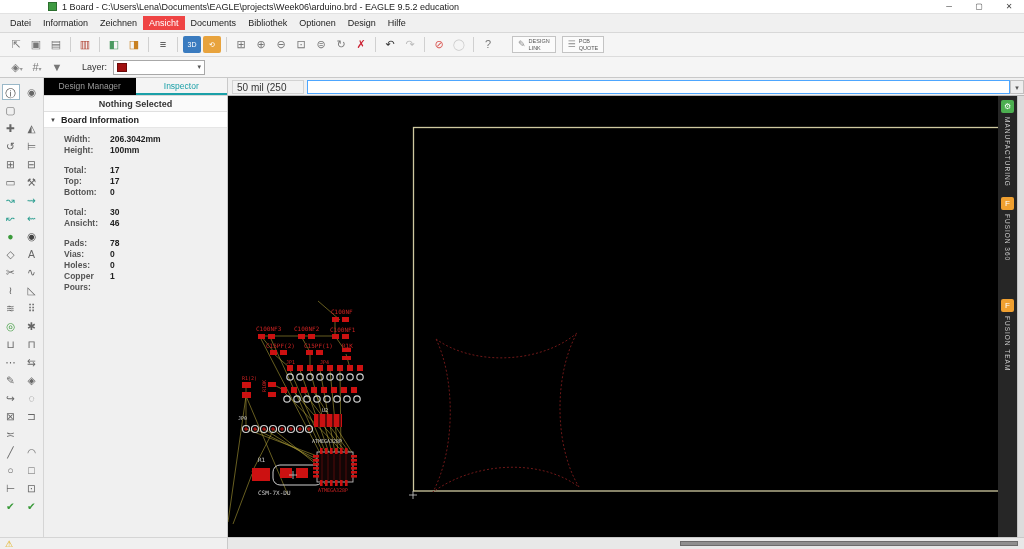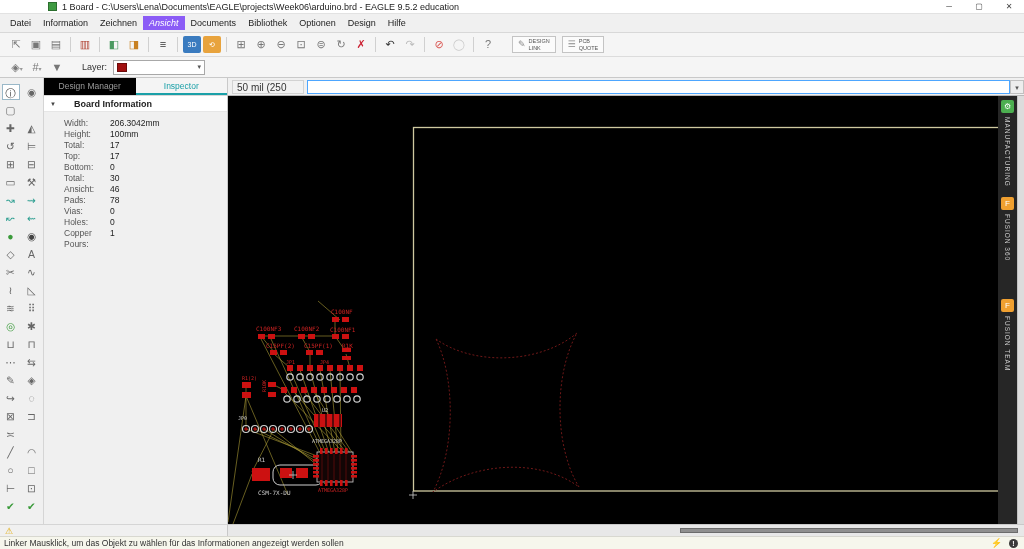--- a/index.html
+++ b/index.html
@@ -12,21 +12,21 @@
     font-size:9px; color:#222; border-bottom:1px solid #e2e2e2;padding-left:44px; }
   .app-icon { width:9px; height:9px; background:#3f9b42; border:1px solid #2c6e2f; margin:0 5px 0 4px; }
   .win-title { flex:1; white-space:nowrap; overflow:hidden; }
   .win-controls { display:flex; height:100%; }
   .win-btn { width:30px; text-align:center; font-size:8px; color:#444; line-height:13px; cursor:default; }
 
   
   .menubar { height:19px; background:#f0f0f0; display:flex; align-items:center;
     font-size:9px; color:#222; border-bottom:1px solid #d8d8d8; padding-left:4px; }
   .menu-item { padding:2px 6px; cursor:default; }
-  .menu-item.active { background:#8b5cf6; color:#fff;font-style:italic; }
+  .menu-item.active { background:#ef4444; color:#fff; }
 
   
   .toolbar1 { height:24px; background:#f5f5f5; border-bottom:1px solid #dcdcdc;
     display:flex; align-items:center; padding-left:6px; }
   .tb-icons { display:flex; align-items:center; }
   .tbtn { width:18px; height:17px; text-align:center; line-height:17px; font-size:11px;
     color:#777; margin:0 1px; cursor:default; }
   .tbtn.sep { width:1px; height:15px; background:#d0d0d0; margin:0 4px; }
   .tb-right { margin-left:14px; display:flex; gap:6px; }
   .tb-btn2 { display:flex; align-items:center; gap:3px; border:1px solid #c4c4c4; background:#fbfbfb;
@@ -55,25 +55,25 @@
   .ltool.sel { background:#fff; border:1px solid #9ab8c8; color:#333; }
 
   .leftpanel { width:184px; background:#f0f0f0; border-right:1px solid #c9c9c9;
     display:flex; flex-direction:column; font-size:8.5px; }
   .ptabs { height:18px; display:flex; background:#000000; border-bottom:1px solid #d8d8d8; }
   .ptab { flex:1; text-align:center; line-height:17px; font-size:8.5px; color:#9a9a9a; cursor:default; }
   .ptab.active { color:#1ba0a8; border-bottom:2px solid #1ba0a8; background:#f4f4f4; }
   .sel-header { height:16px; background:#fafafa; border-bottom:1px solid #e0e0e0;
     text-align:center; font-weight:bold; font-size:9px; color:#333; line-height:16px; }
   .sec-header { height:16px; background:#fff; border-bottom:1px solid #e6e6e6; display:flex;
-    align-items:center; font-weight:bold; font-size:9px; color:#222; padding-left:6px; gap:18px; }
+    align-items:center; font-weight:bold; font-size:9px; color:#222; padding-left:6px; gap:5px; }
   .sec-header .tri { font-size:6px; color:#444; }
-  .kv-list { padding:6px 0 0 0; }
+  .kv-list { padding:6px 0 0 0;font-weight:bold; }
   .kv { display:flex; height:11px; line-height:11px; }
-  .kv.gap { }
+  .kv.gap { margin-top:9px; }
   .kv .k { width:66px; padding-left:20px; color:#555; }
   .kv .v { color:#222; }
 
   .center { flex:1; display:flex; flex-direction:column; min-width:0; }
   .cmdrow { height:18px; background:#f0f0f0; display:flex; align-items:center; border-bottom:1px solid #b8b8b8; }
   .grid-readout { width:72px; height:14px; line-height:13px; font-size:10px; color:#333;
     border:1px solid #d2d2d2; background:#f2f2f2; padding-left:4px; margin-left:4px; }
   .cmd-input { flex:1; height:14px; margin-left:3px; border:1px solid #4da6ff; background:#fff;
     font-size:9px; padding-left:2px; outline:none; font-family:"Liberation Sans",sans-serif; }
   .cmd-drop { width:14px; height:14px; border:1px solid #c0c0c0; background:#ededed;
@@ -250,20 +250,21 @@
         <span class="ltool">⊡</span>
         <span class="ltool" style="color: rgb(58, 154, 58);">✔</span>
         <span class="ltool" style="color: rgb(58, 154, 58);">✔</span>
       </div>
 
     <div class="leftpanel">
       <div class="ptabs">
         <div class="ptab">Design Manager</div>
         <div class="ptab active">Inspector</div>
       </div>
+      <div class="sel-header">Nothing Selected</div>
       <div class="sec-header">
         <span class="tri">▼</span>
         <span>Board Information</span>
       </div>
       <div class="kv-list">
 
       <div class="kv">
           <span class="k">Width:</span>
           <span class="v">206.3042mm</span>
         </div>
@@ -543,18 +544,13 @@
 
   <div class="bottomstrip">
     <div class="bs-left">
       <span class="warn">⚠</span>
     </div>
     <div class="bs-right">
       <div class="hthumb"></div>
     </div>
   </div>
 
-  <div class="statusbar">
-    <span class="status-msg">Linker Mausklick, um das Objekt zu wählen für das Informationen angezeigt werden sollen</span>
-    <span class="bolt">⚡</span>
-    <span class="info-dot">!</span>
-  </div>
 </div>
 
 </body></html>

